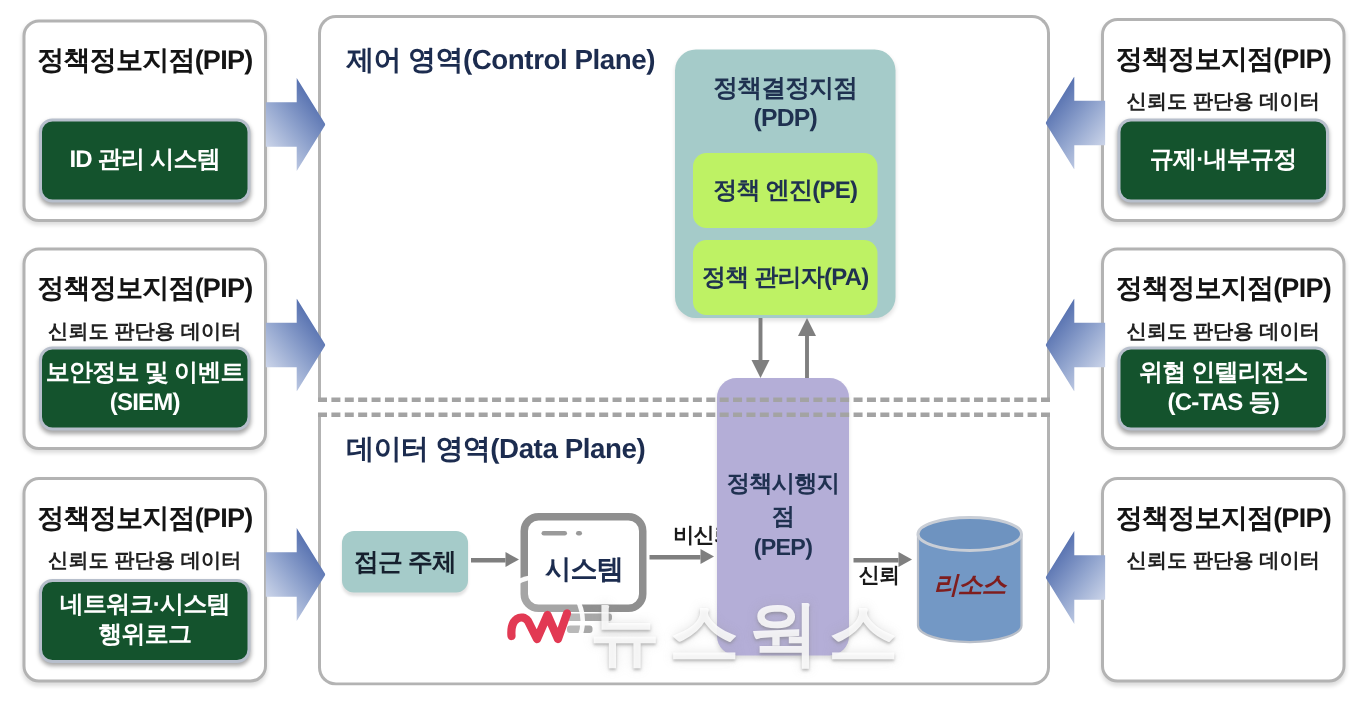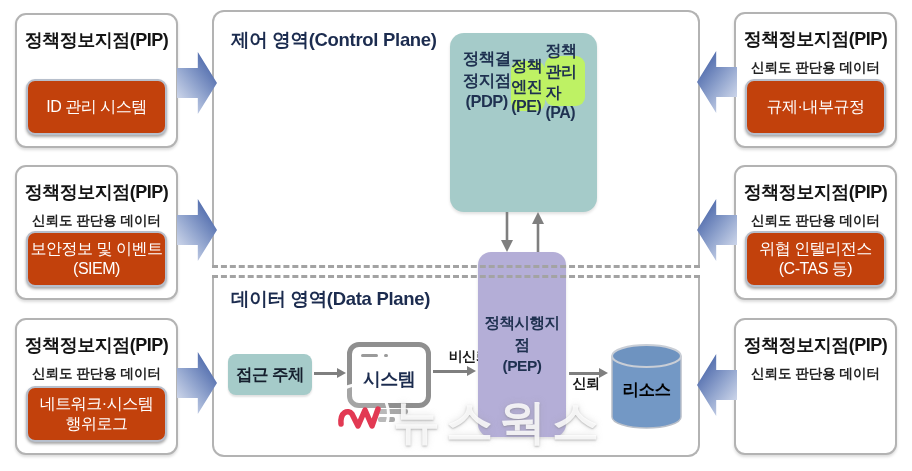--- a/index.html
+++ b/index.html
@@ -6,22 +6,22 @@
   #canvas{position:relative;width:912px;height:471px;background:#fff;overflow:hidden;
           font-family:"Liberation Sans","DejaVu Sans",sans-serif;}
 
   
   .pip-card{position:absolute;width:163px;background:#fff;border:2px solid #b3b3b3;
             border-radius:11px;box-shadow:0 2px 3px rgba(0,0,0,.14);
             display:flex;flex-direction:column;align-items:center;
             padding:13px 9px 11px;box-sizing:border-box;}
   .pip-title{font-size:18px;font-weight:bold;color:#141414;white-space:nowrap;letter-spacing:-0.5px;}
   .pip-sub{font-size:13.5px;font-weight:bold;color:#222;margin-top:8px;white-space:nowrap;}
-  .pip-item{margin-top:auto;align-self:stretch;background:#c2410c;border:2px solid #b7bfcc;
-            border-radius:9px;color:#fff;font-weight:normal;font-size:16px;text-align:center;
+  .pip-item{margin-top:auto;align-self:stretch;background:#14532d;border:2px solid #b7bfcc;
+            border-radius:9px;color:#fff;font-weight:bold;font-size:16px;text-align:center;
             display:flex;align-items:center;justify-content:center;white-space:pre-line;
             line-height:1.22;box-shadow:0 2px 3px rgba(0,0,0,.35);min-height:46px;padding:3px 2px;
             letter-spacing:-0.5px;}
 
   
   .barrow{position:absolute;width:40px;height:62px;z-index:4;}
   .barrow.to-right{background:linear-gradient(52deg,#dde3f1 5%,#93a6cf 45%,#3a58a1 95%);
        clip-path:polygon(0 26%,52% 26%,52% 0,100% 50%,52% 100%,52% 74%,0 74%);}
   .barrow.to-left{background:linear-gradient(308deg,#dde3f1 5%,#93a6cf 45%,#3a58a1 95%);
        clip-path:polygon(100% 26%,48% 26%,48% 0,0 50%,48% 100%,48% 74%,100% 74%);}
@@ -31,21 +31,21 @@
                border:2px solid #b3b3b3;border-bottom:none;border-radius:12px 12px 0 0;z-index:1;}
   #data-box{position:absolute;left:212px;top:277px;width:484px;height:178px;background:#fff;
             border:2px solid #b3b3b3;border-top:none;border-radius:0 0 12px 12px;z-index:1;}
   .divider{position:absolute;left:212px;width:488px;height:0;border-top:3px dashed #a3a3a3;z-index:6;}
   .plane-title{position:absolute;font-size:18.5px;font-weight:bold;color:#1c2c4f;z-index:2;
                letter-spacing:-0.3px;}
 
   
   #pdp{position:absolute;left:450px;top:33px;width:147px;height:179px;background:#a5cbc9;
        border-radius:14px;z-index:2;box-shadow:0 2px 3px rgba(0,0,0,.12);box-sizing:border-box;
-       display:flex;flex-direction:row;align-items:stretch;padding:15px 12px 0;}
+       display:flex;flex-direction:column;align-items:stretch;padding:15px 12px 0;}
   #pdp .pdp-title{text-align:center;font-size:16.5px;font-weight:bold;color:#1f3150;letter-spacing:-0.5px;}
   .pdp-sub{background:#bef264;border-radius:9px;height:50px;display:flex;align-items:center;
            justify-content:center;font-size:16px;font-weight:bold;color:#1f3150;letter-spacing:-0.5px;}
   #pe-box{margin-top:13px;}
   #pa-box{margin-top:8px;}
 
   
   #pep{position:absolute;left:478px;top:252px;width:88px;height:185px;background:#b4aed7;
        border-radius:13px;z-index:3;display:flex;align-items:center;justify-content:center;
        text-align:center;font-size:15.5px;font-weight:bold;color:#1f3150;white-space:pre-line;
@@ -69,21 +69,21 @@
   .kb-bar2{position:absolute;left:378px;top:417px;width:17px;height:5px;background:#a8a8a8;border-radius:2px;z-index:1;}
 
   .harrow{position:absolute;height:3px;background:#7f7f7f;z-index:2;}
   .harrow::after{content:"";position:absolute;right:-9px;top:-4px;width:0;height:0;
       border-left:9px solid #7f7f7f;border-top:5.5px solid transparent;border-bottom:5.5px solid transparent;}
   .flow-label{position:absolute;font-size:14px;font-weight:bold;color:#1a1a1a;text-align:center;z-index:2;
               letter-spacing:-0.5px;}
 
   #resource{position:absolute;left:610px;top:343px;width:73px;height:87px;z-index:2;}
   #resource .res-label{position:absolute;left:0;top:36px;width:73px;text-align:center;
-      font-size:16.5px;font-weight:bold;color:#000000;letter-spacing:-0.5px;}
+      font-size:16.5px;font-weight:bold;color:#7f1d1d;letter-spacing:-0.5px;font-style:italic;}
 
   
   #wm-circle{position:absolute;left:328px;top:383px;width:62px;height:62px;border-radius:50%;
              border:3px solid rgba(255,255,255,.95);background:rgba(255,255,255,.2);z-index:10;
              box-sizing:border-box;}
   #wm-text{position:absolute;left:393px;top:391px;font-size:47px;font-weight:bold;z-index:10;
            color:rgba(255,255,255,.85);letter-spacing:6px;
            text-shadow:0 1px 2px rgba(125,125,125,.5),0 0 7px rgba(160,160,160,.3);}
 </style>
 </head>

